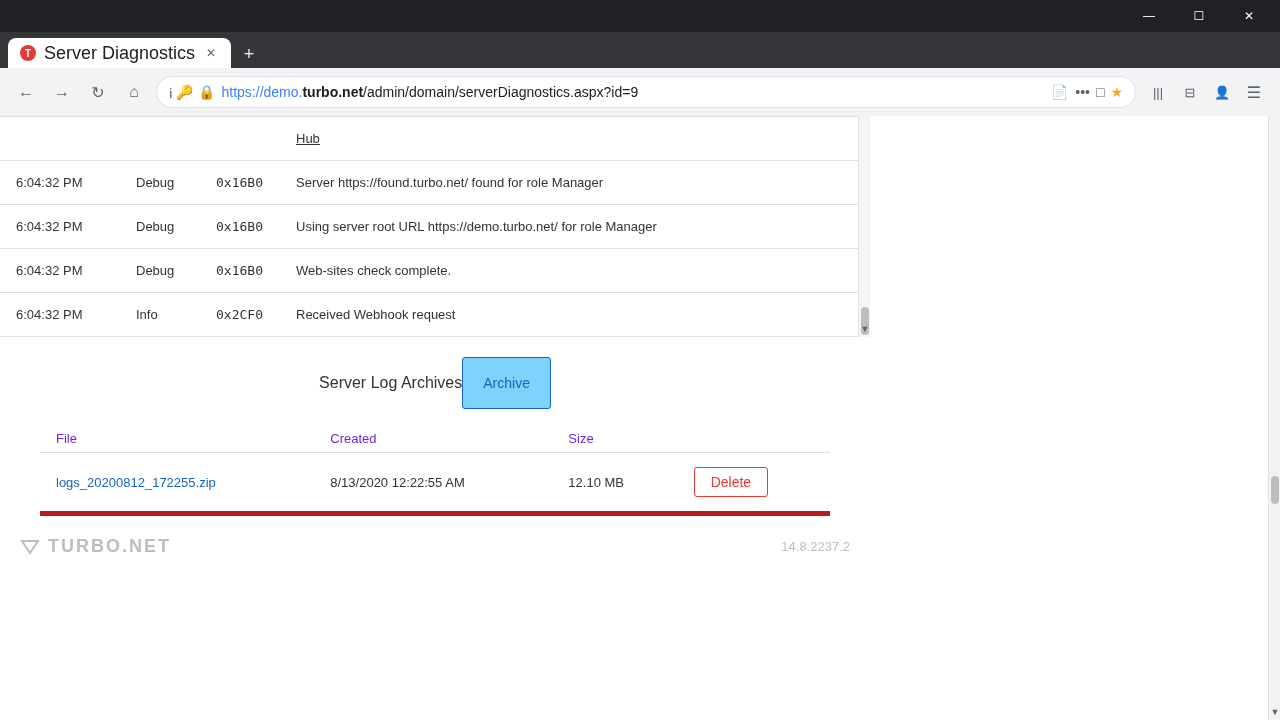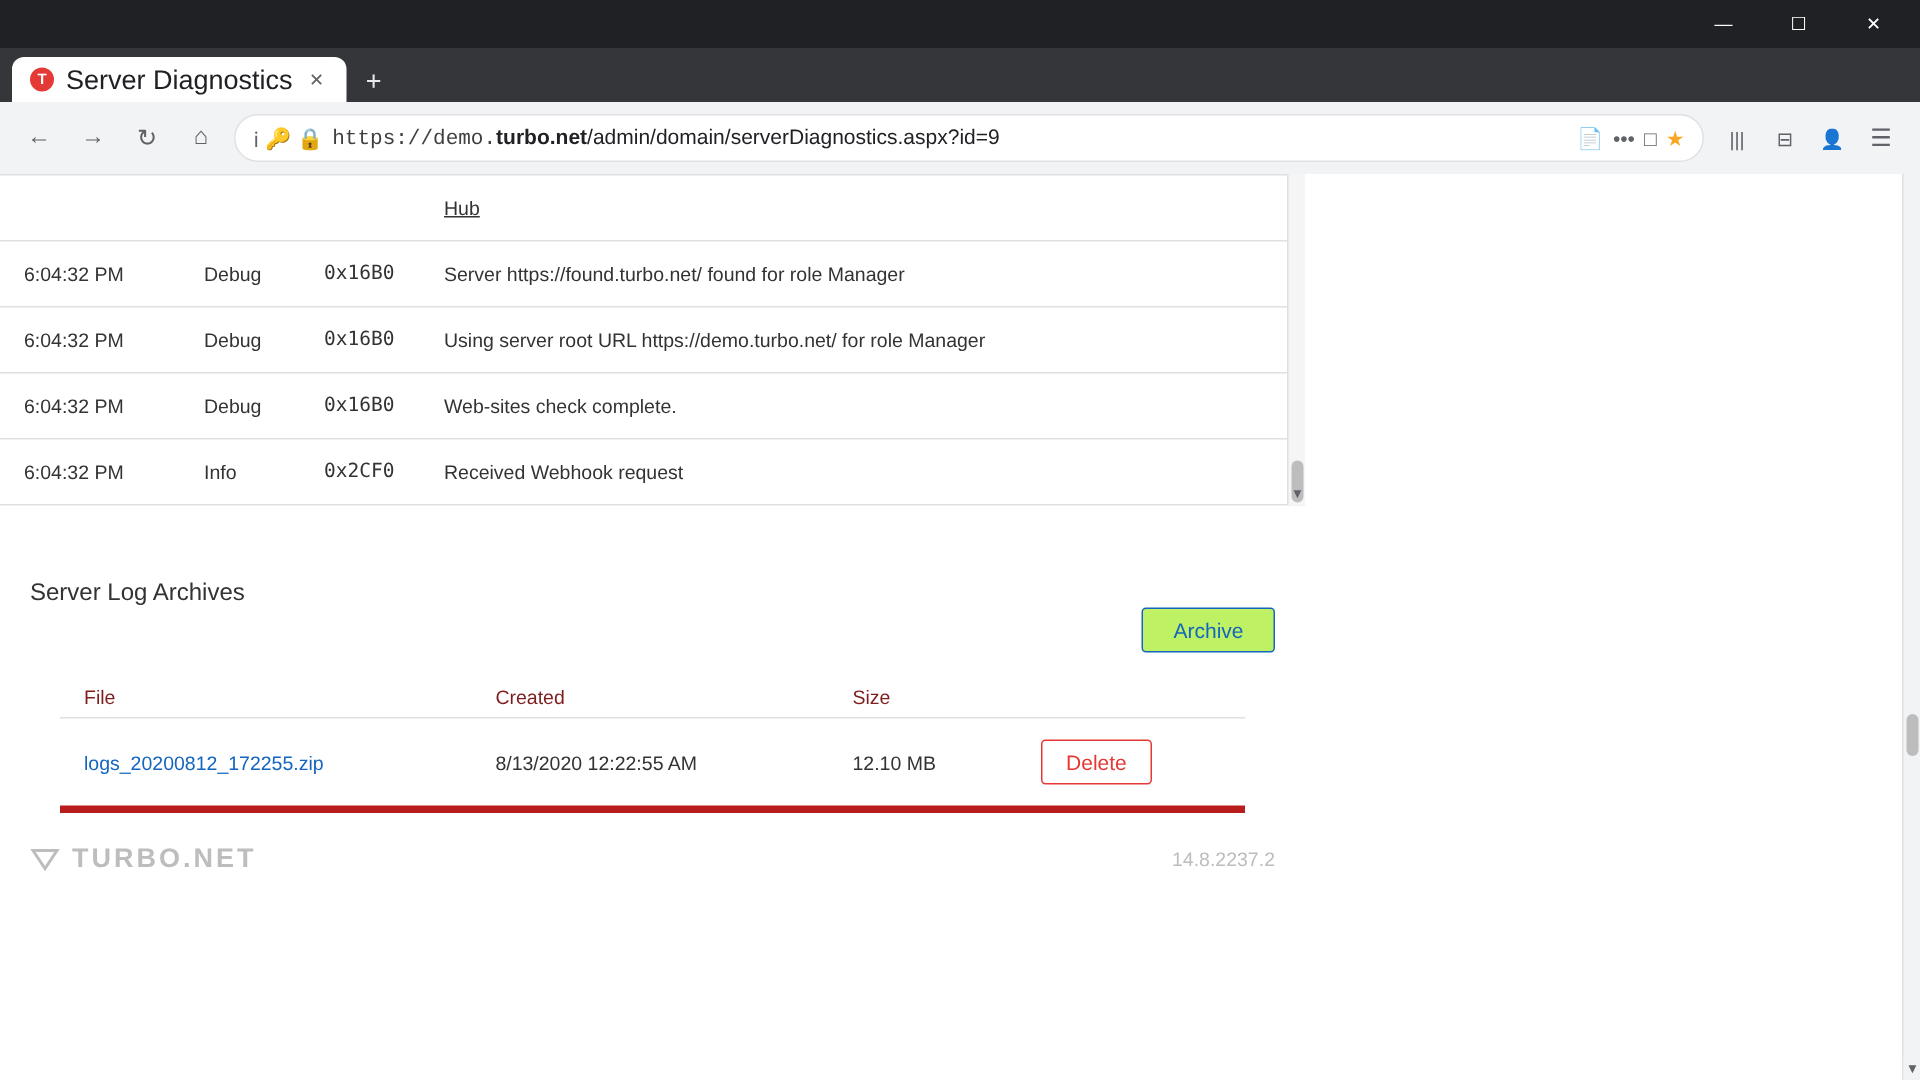--- a/index.html
+++ b/index.html
@@ -210,51 +210,50 @@
       color: #333;
     }
     .log-table tr:first-child td { border-top: 1px solid #e0e0e0; text-decoration: underline; }
     .col-time { width: 120px; white-space: nowrap; }
     .col-level { width: 80px; }
     .col-thread { width: 80px; font-family: monospace; }
     .col-message { }
     .section-header {
       display: flex;
       align-items: center;
-      justify-content: space-between;
+      justify-content: center;
       padding: 20px 20px 16px 20px;
     }
     .section-title {
       font-size: 16px;
       color: #333;
       font-weight: 400;
     }
     .btn-archive {
-      padding: 6px 20px;
+      padding: 17px 20px;
       border: 1px solid #1565c0;
       border-radius: 3px;
-      background: #bef264;
+      background: #7dd3fc;
       color: #1565c0;
       font-size: 14px;
       cursor: pointer;
-      margin-top: 48px;
     }
 
     
     .archives-table {
       width: 100%;
       border-collapse: collapse;
       margin: 0 20px;
       width: calc(100% - 40px);
     }
     .archives-table th {
       text-align: left;
       padding: 6px 16px;
       font-size: 13px;
-      color: #7f1d1d;
+      color: #6d28d9;
       font-weight: 400;
       border-bottom: 1px solid #e0e0e0;
     }
     .archives-table td {
       padding: 14px 16px;
       font-size: 13px;
       color: #333;
       border-bottom: 5px solid #b91c1c;
     }
     .archive-link {
@@ -325,21 +324,21 @@
     <button class="nav-btn">→</button>
     <button class="nav-btn">↻</button>
     <button class="nav-btn">⌂</button>
     <div class="address-input-wrapper">
       <div class="address-icons">
         <span class="addr-icon">ℹ</span>
         <span class="addr-icon">🔑</span>
         <span class="addr-icon" style="color:#2e7d32;">🔒</span>
       </div>
       <span class="address-text">
-        <span style="color:#404040;font-family:Liberation Mono, monospace;">https://demo.</span><span style="font-weight:bold;">turbo.net</span><span>/admin/domain/serverDiagnostics.aspx?id=9</span>
+        <span style="color:#3b82f6;">https://demo.</span><span style="font-weight:bold;">turbo.net</span><span>/admin/domain/serverDiagnostics.aspx?id=9</span>
       </span>
       <div class="address-right-icons">
         <span style="color:#5f6368;">📄</span>
         <span style="color:#5f6368;">•••</span>
         <span style="color:#5f6368;">□</span>
         <span style="color:#f9a825;">★</span>
       </div>
     </div>
     <div class="toolbar-right">
       <button class="nav-btn" style="font-size:13px;">|||</button>

